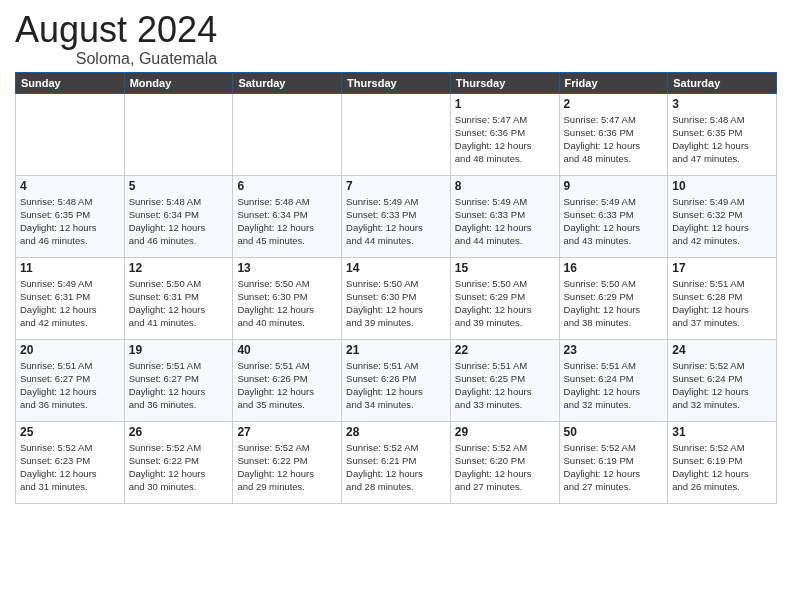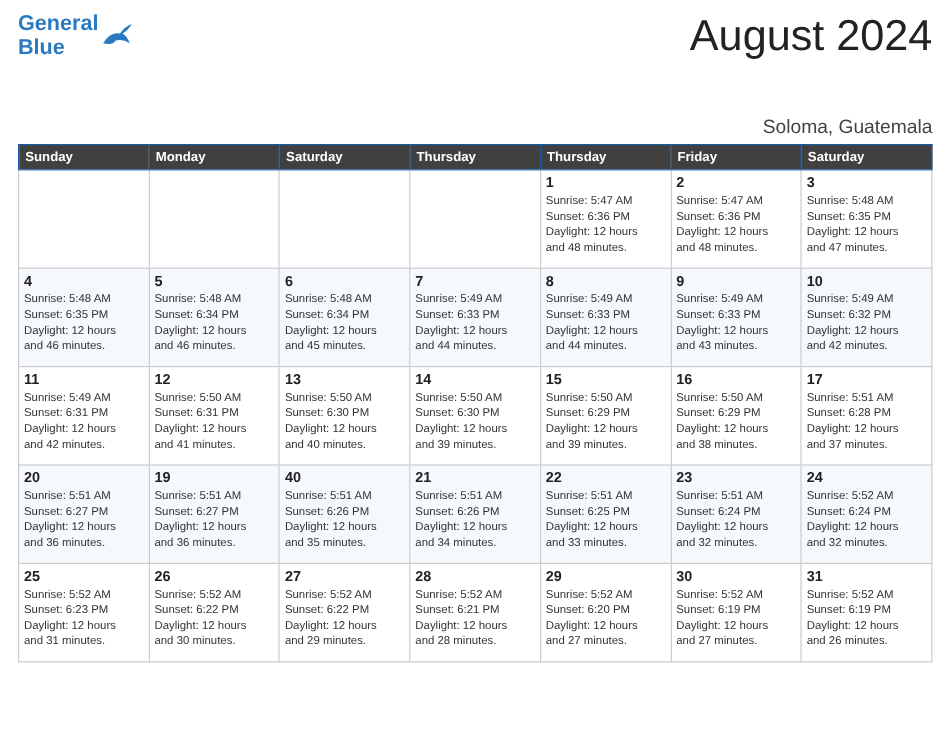--- a/index.html
+++ b/index.html
@@ -43,21 +43,20 @@
     }
     .main-title {
       font-size: 36px;
       color: #222;
       font-weight: normal;
       line-height: 1.1;
     }
     .sub-title {
       font-size: 16px;
       color: #444;
-      margin-top: 48px;
     }
     .calendar {
       width: 100%;
       border-collapse: collapse;
       font-size: 10px;
     }
     .calendar th {
       background: #404040;
       color: #fff;
       text-align: left;
@@ -91,33 +90,20 @@
     }
     .empty-cell {
       background: #fff !important;
     }
   </style>
 </head>
 <body>
 
 <div class="container">
   <div class="header-row">
-    <div class="logo">
-      <div>
-        <div style="display:flex;align-items:center;">
-          <div class="logo-text">
-            <span>General</span><br>
-            <span style="color:#2a7abf;">Blue</span>
-          </div>
-          <svg class="logo-bird" viewBox="0 0 28 24" xmlns="http://www.w3.org/2000/svg">
-            <path d="M2 18 Q8 8 16 10 Q20 4 26 2 Q22 8 18 10 Q22 12 24 18 Q18 14 12 16 Q10 20 2 18Z" fill="#2a7abf"></path>
-          </svg>
-        </div>
-      </div>
-    </div>
     <div class="title-block">
       <div class="main-title">August 2024</div>
       <div class="sub-title">Soloma, Guatemala</div>
     </div>
   </div>
 
   <table class="calendar">
     <thead>
       <tr>
         <th>Sunday</th>
@@ -253,21 +239,21 @@
           </td>
           <td>
             <span class="day-num">28</span>
             <div class="day-info">Sunrise: 5:52 AM<br>Sunset: 6:21 PM<br>Daylight: 12 hours<br>and 28 minutes.</div>
           </td>
           <td>
             <span class="day-num">29</span>
             <div class="day-info">Sunrise: 5:52 AM<br>Sunset: 6:20 PM<br>Daylight: 12 hours<br>and 27 minutes.</div>
           </td>
           <td>
-            <span class="day-num">30</span>
+            <span class="day-num">50</span>
             <div class="day-info">Sunrise: 5:52 AM<br>Sunset: 6:19 PM<br>Daylight: 12 hours<br>and 27 minutes.</div>
           </td>
           <td>
             <span class="day-num">31</span>
             <div class="day-info">Sunrise: 5:52 AM<br>Sunset: 6:19 PM<br>Daylight: 12 hours<br>and 26 minutes.</div>
           </td>
         </tr>
       </tbody>
   </table>
 </div>

